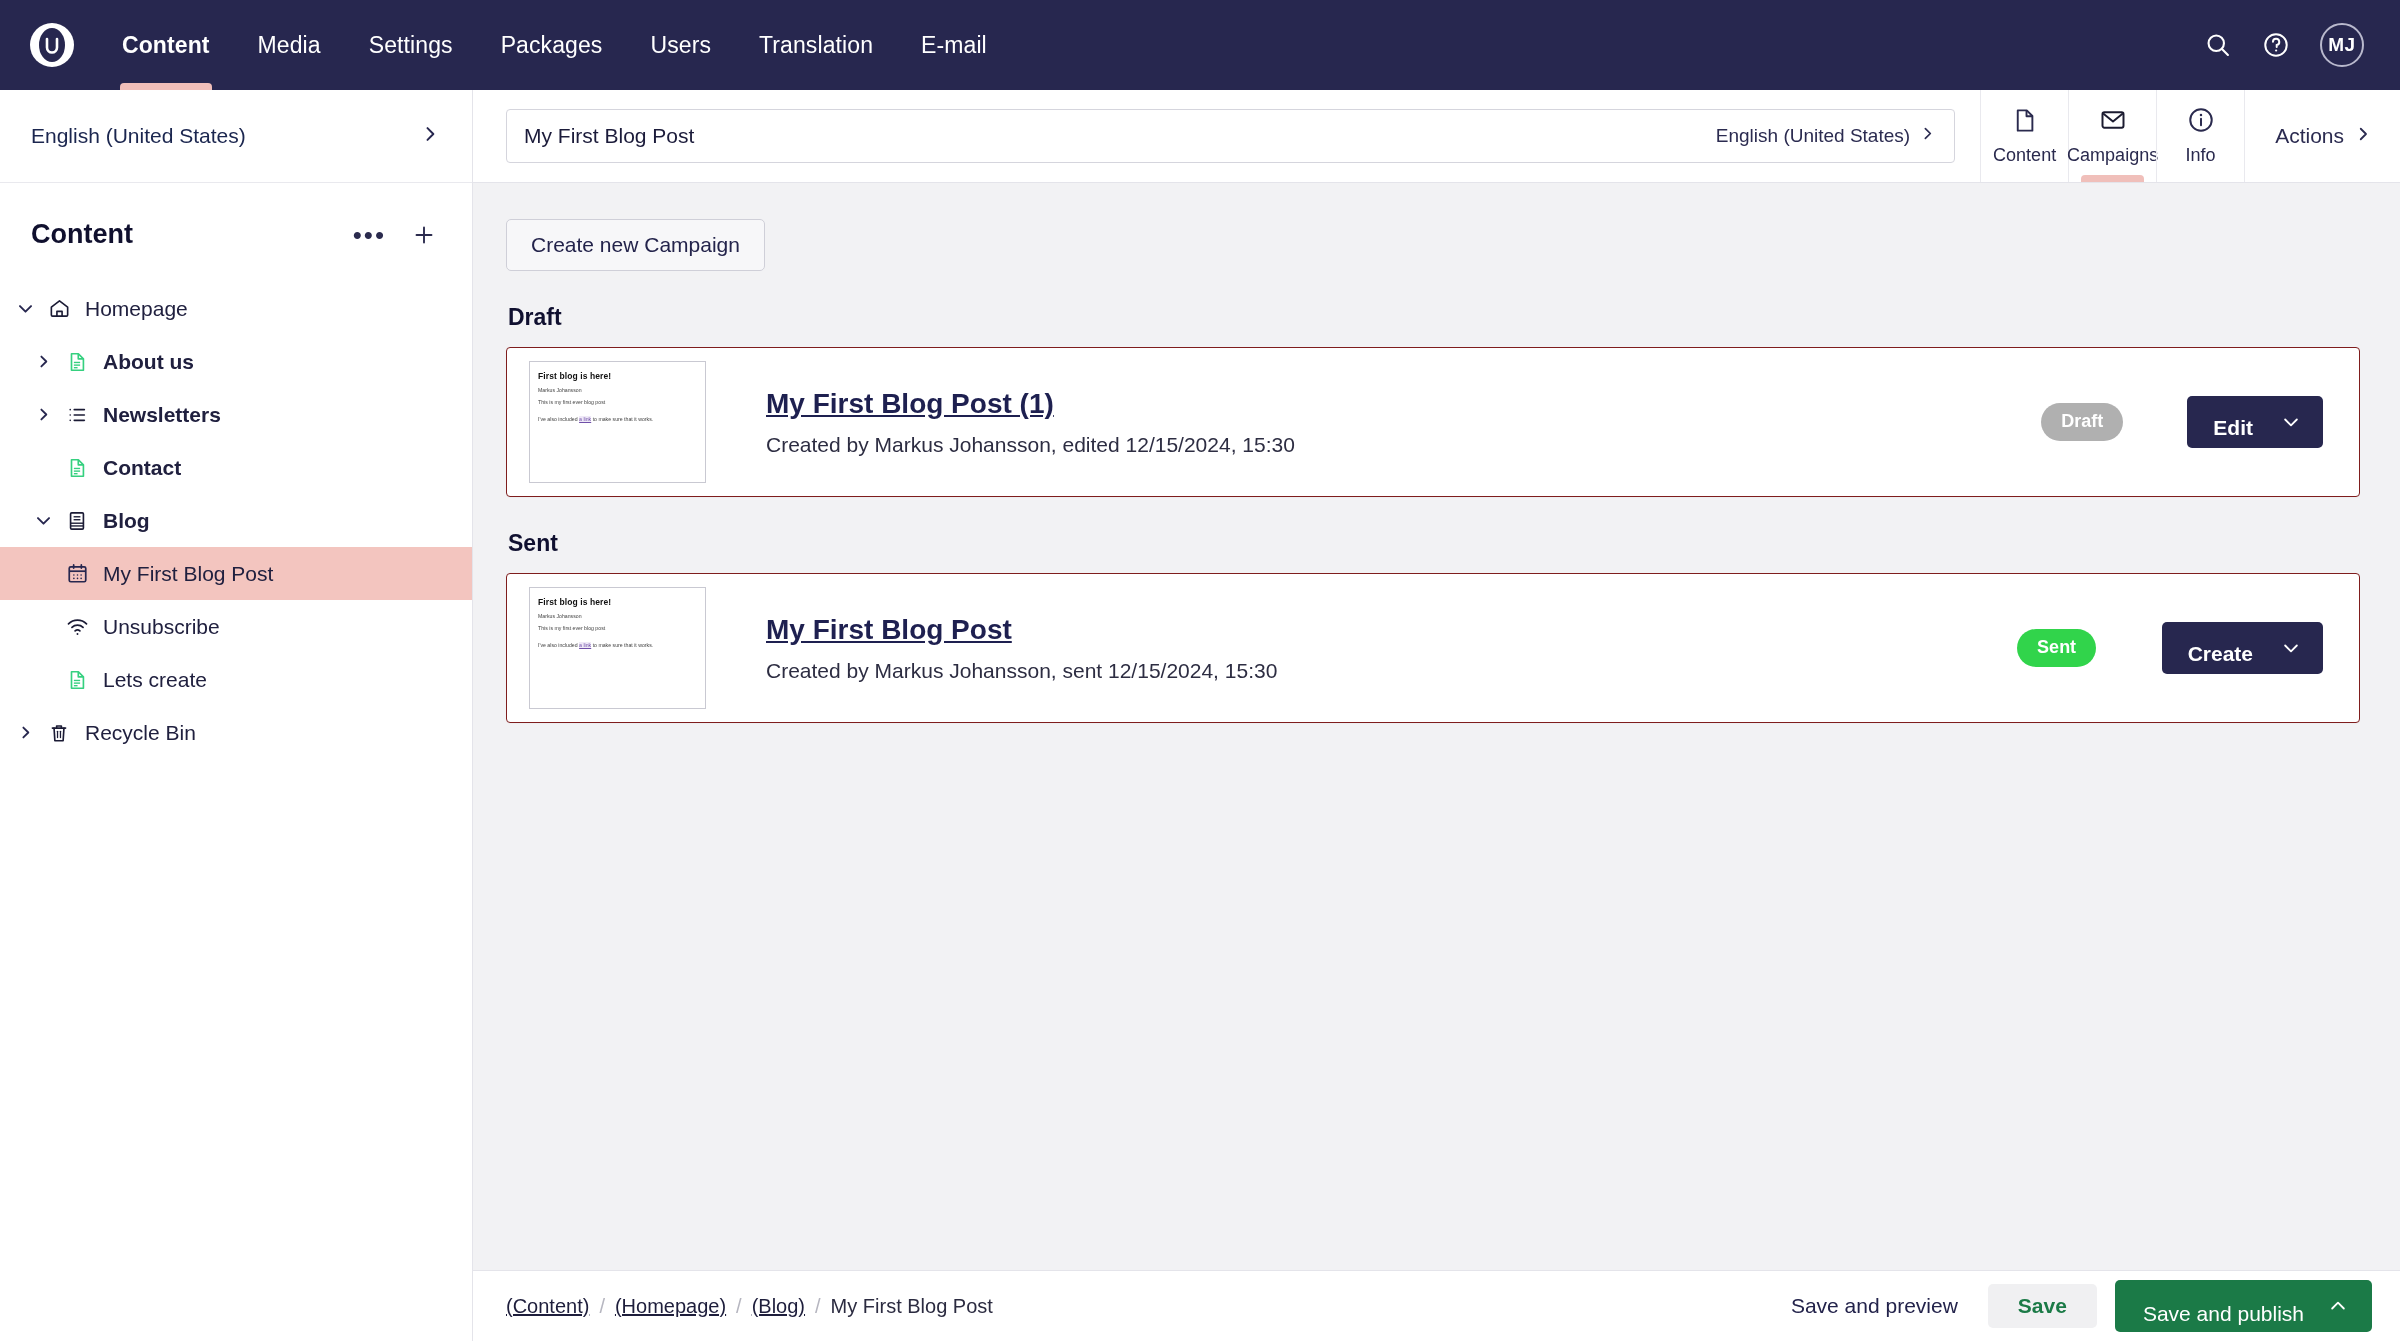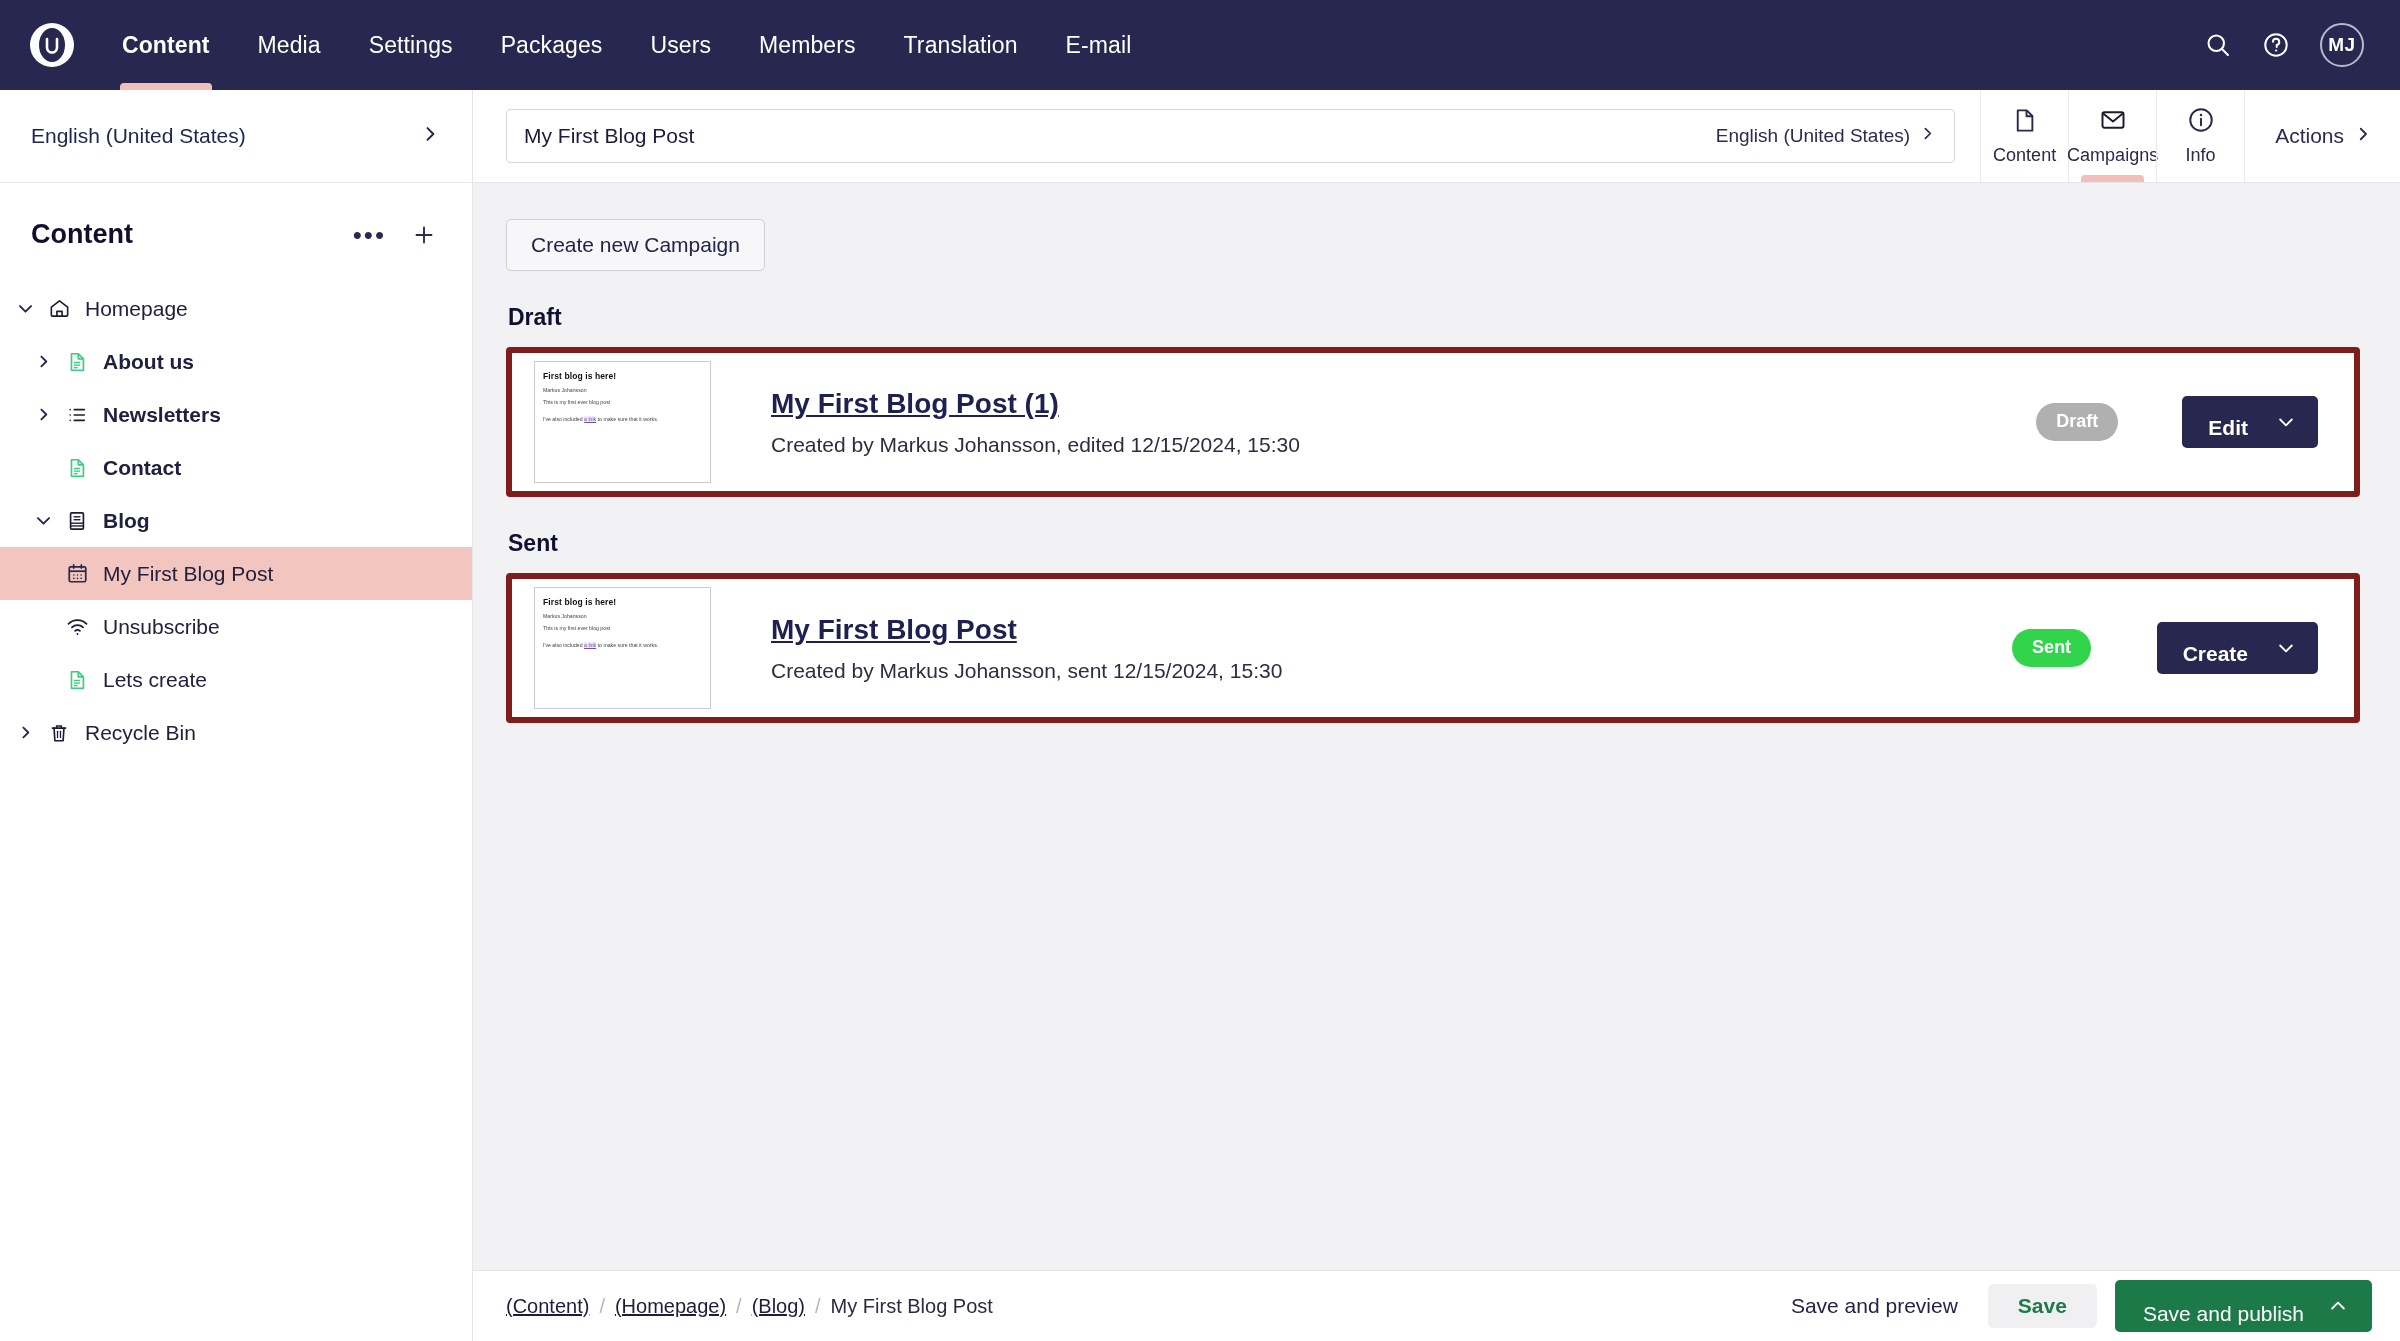--- a/index.html
+++ b/index.html
@@ -130,21 +130,21 @@
   .workspace { flex: 1 1 auto; overflow: hidden; padding: 36px 40px 0 33px; }
   .btn-outline {
     display: inline-flex; align-items: center; justify-content: center;
     height: 52px; padding: 0 24px; background: #f7f7f9;
     border: 1px solid #cfcfd8; border-radius: 5px;
     font-size: 21px; color: #23234b; cursor: pointer;
   }
   .group-title { font-size: 23px; font-weight: bold; color: #101030; margin: 33px 0 16px 2px; }
 
   .card {
-    background: #ffffff; border: 6px solid #7f1d1d; border-radius: 4px;
+    background: #ffffff; border: 1px solid #7f1d1d; border-radius: 4px;
     height: 150px; display: flex; align-items: center; padding: 0 36px 0 22px;
     box-shadow: 0 1px 1px rgba(0,0,0,.02);
   }
   .thumb {
     width: 177px; height: 122px; border: 1px solid #c9c9d2; background: #fff;
     flex: 0 0 auto; padding: 9px 8px; overflow: hidden;
   }
   .thumb .t-h { font-size: 8.5px; font-weight: bold; color: #111; margin-bottom: 6px; letter-spacing: .1px; }
   .thumb .t-p { font-size: 5.2px; color: #444; margin-bottom: 5px; line-height: 1.25; }
   .thumb .t-p.gap { margin-top: 11px; }
@@ -216,23 +216,20 @@
         <span>Media</span>
       </div>
     <div class="nav-item">
         <span>Settings</span>
       </div>
     <div class="nav-item">
         <span>Packages</span>
       </div>
     <div class="nav-item">
         <span>Users</span>
-      </div>
-    <div class="nav-item">
-        <span>Members</span>
       </div>
     <div class="nav-item">
         <span>Translation</span>
       </div>
     <div class="nav-item">
         <span>E-mail</span>
       </div>
   </div>
   <div class="topnav-right">
     <div class="icon-btn">

